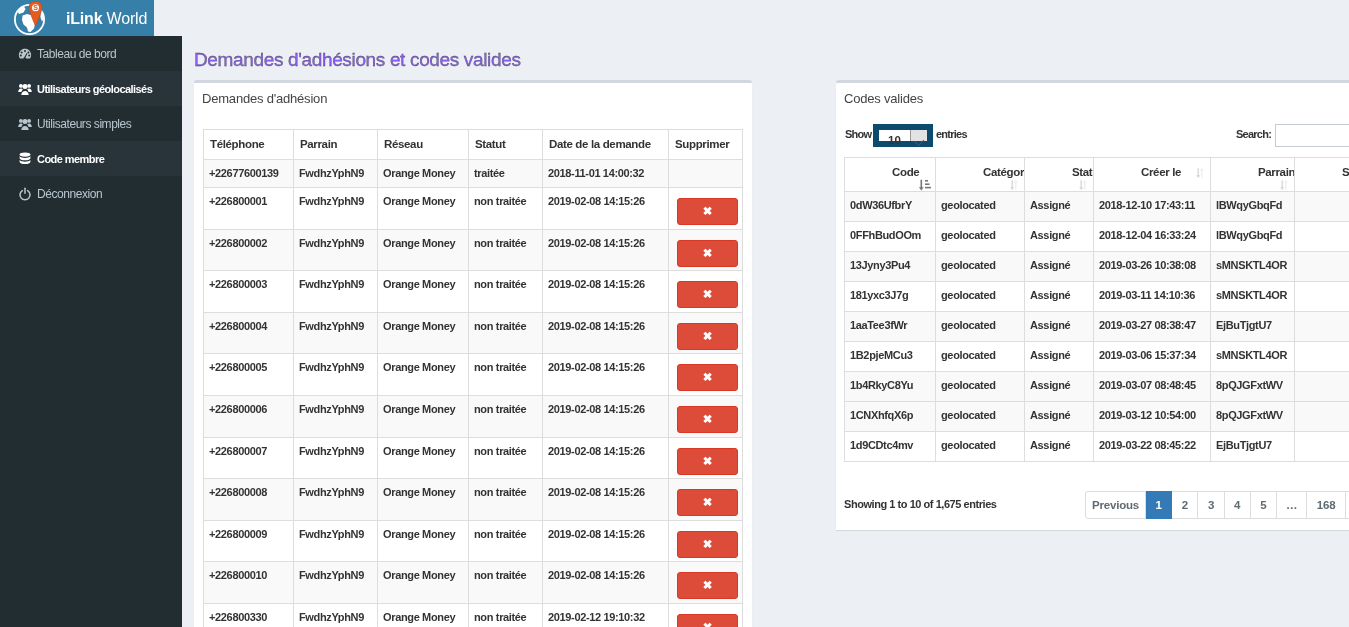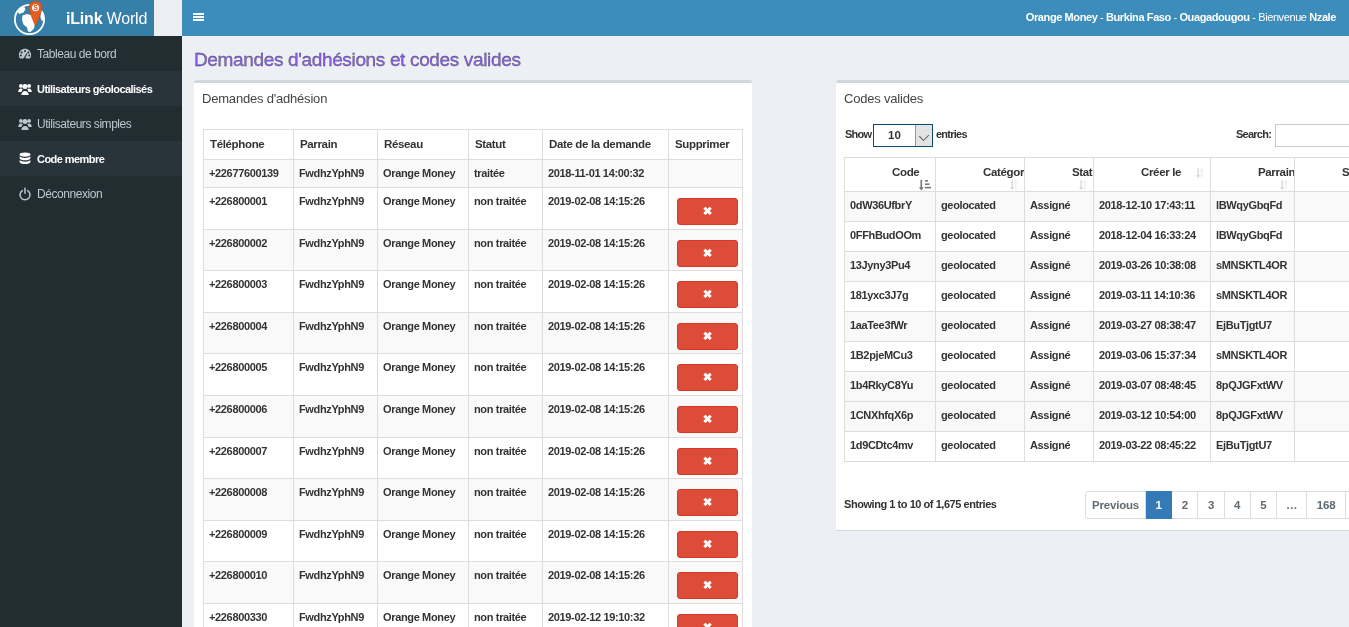--- a/index.html
+++ b/index.html
@@ -43,21 +43,21 @@
 #tableL tr.rb td { height:41.6px; }
 
 #tableR { position:absolute; left:8px; top:74px; width:542px; }
 #tableR th { height:30px;padding-left:47px; }
 #tableR td { height:30px; }
 
 .delbtn { display:inline-block; margin-top:3px; margin-left:3px; width:61px; height:27px; background:#dd4b39; border:1px solid #d73925; border-radius:3px; color:#fff; text-align:center; line-height:25px; font-size:11.5px; font-weight:bold; }
 
 
 .dt-label { position:absolute; font-size:11px; font-weight:bold; color:#333; letter-spacing:-0.75px; }
-#selectbox { position:absolute; left:37px; top:41px; width:60px; height:23px; border:1px solid #0c4a6e; background:#fff; border-radius:0;padding-left:27px; }
+#selectbox { position:absolute; left:37px; top:41px; width:60px; height:23px; border:6px solid #0c4a6e; background:#fff; border-radius:0;padding-left:27px; }
 #selectbox .val { position:absolute; left:0; top:0; right:17px; text-align:center; line-height:21px; font-size:11.5px; font-weight:bold; color:#333; }
 #selectbox .arrow { position:absolute; right:0; top:0; bottom:0; width:17px; background:#e3e3e3; border-left:1px solid #999; }
 #selectbox .arrow:after { content:""; position:absolute; left:4px; top:7px; width:7px; height:7px; border-left:1.5px solid #555; border-bottom:1.5px solid #555; transform:rotate(-45deg) scale(1,0.8); }
 #searchbox { position:absolute; left:439px; top:41px; width:112px; height:23px; border:1px solid #c6cad2; background:#fff; }
 
 
 #showing { position:absolute; left:8px; top:415px; font-size:11px; font-weight:bold; color:#333; letter-spacing:-0.45px; }
 #pager { position:absolute; left:249px; top:408px; display:flex; }
 #pager a { display:block; border:1px solid #ddd; border-left:none; background:#fff; height:28px; line-height:26px; font-size:11.5px; font-weight:bold; color:#5f6b73; padding:0 9.5px; letter-spacing:-0.2px; }
 #pager a.first { border-left:1px solid #ddd; border-radius:3px 0 0 3px; padding:0 6px; }
@@ -75,28 +75,20 @@
     <svg width="37" height="37" viewBox="0 0 37 37" style="position:absolute;left:12px;top:0;">
       <circle cx="17.5" cy="19.5" r="14.6" fill="none" stroke="#fff" stroke-width="1.8"></circle>
       <path d="M5.5 11.5 q2.5 -3.5 6.5 -5 l1.5 2.5 -2 3.5 -4.5 1.5 z" fill="#fff"></path>
       <path d="M10.5 15.5 l4.5 -1.5 3.5 1 2.5 -1 3 2.5 1 4.5 -2 3 -1 4.5 -3.5 3.5 -2.5 -0.5 -1 -4 -3.5 -3 -1.5 -4.5 z" fill="#fff"></path>
       <path d="M28.5 11.5 l3 2 0.8 4.5 -2.3 3.5 -1.5 -4 z" fill="#fff"></path>
       <path d="M23.5 1.4 q6.4 0 6.4 6.4 q0 3.2 -6.4 18.2 q-6.4 -15 -6.4 -18.2 q0 -6.4 6.4 -6.4 z" fill="#e55c20" stroke="#c84b10" stroke-width="0.8"></path>
       <circle cx="23.5" cy="7.7" r="3.5" fill="#fff"></circle>
       <text x="23.5" y="10.3" font-size="7" font-weight="bold" fill="#d9531e" text-anchor="middle" font-family="Liberation Sans">S</text>
     </svg>
     <span class="brand"><b>iLink</b> World</span>
-  </div>
-  <div id="navbar">
-    <div id="burger">
-        <span></span>
-        <span></span>
-        <span></span>
-      </div>
-    <div id="navtext"><b>Orange Money</b> - <b>Burkina Faso</b> - <b>Ouagadougou</b> - Bienvenue <b>Nzale</b></div>
   </div>
 
   <div id="sidebar">
     <div class="menu-item"><svg viewBox="0 0 14 14">
           <path fill="#b8c7ce" d="M7 1.8c-3.4 0-6.1 2.7-6.1 6.1 0 1.5.4 2.5 1.1 3.5h10c.7-1 1.1-2 1.1-3.5 0-3.4-2.7-6.1-6.1-6.1z"></path>
           <g fill="#222d32">
             <circle cx="7" cy="4" r="1"></circle>
             <circle cx="3.6" cy="5.4" r="1"></circle>
             <circle cx="10.4" cy="5.4" r="1"></circle>
             <circle cx="2.8" cy="8.6" r="1"></circle>

